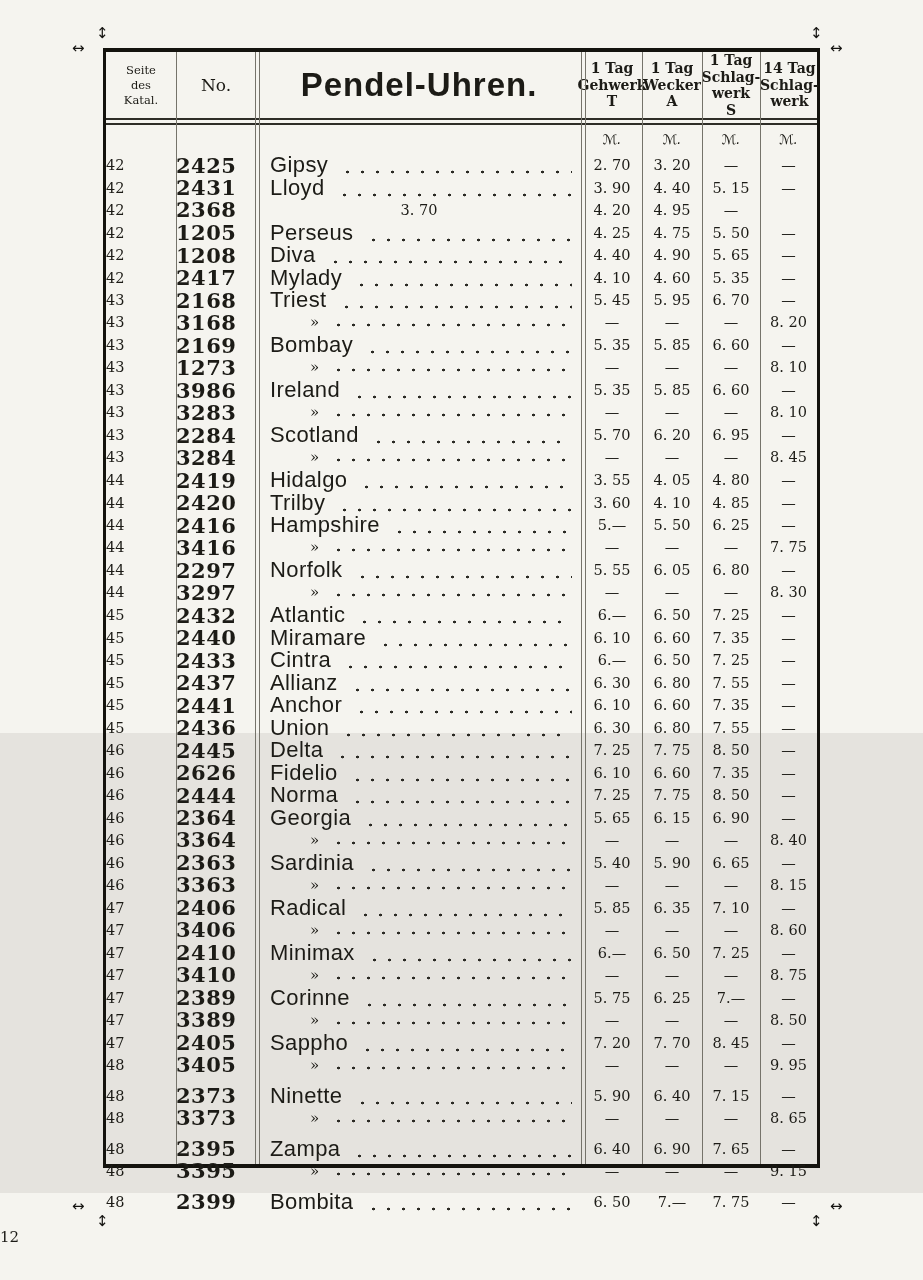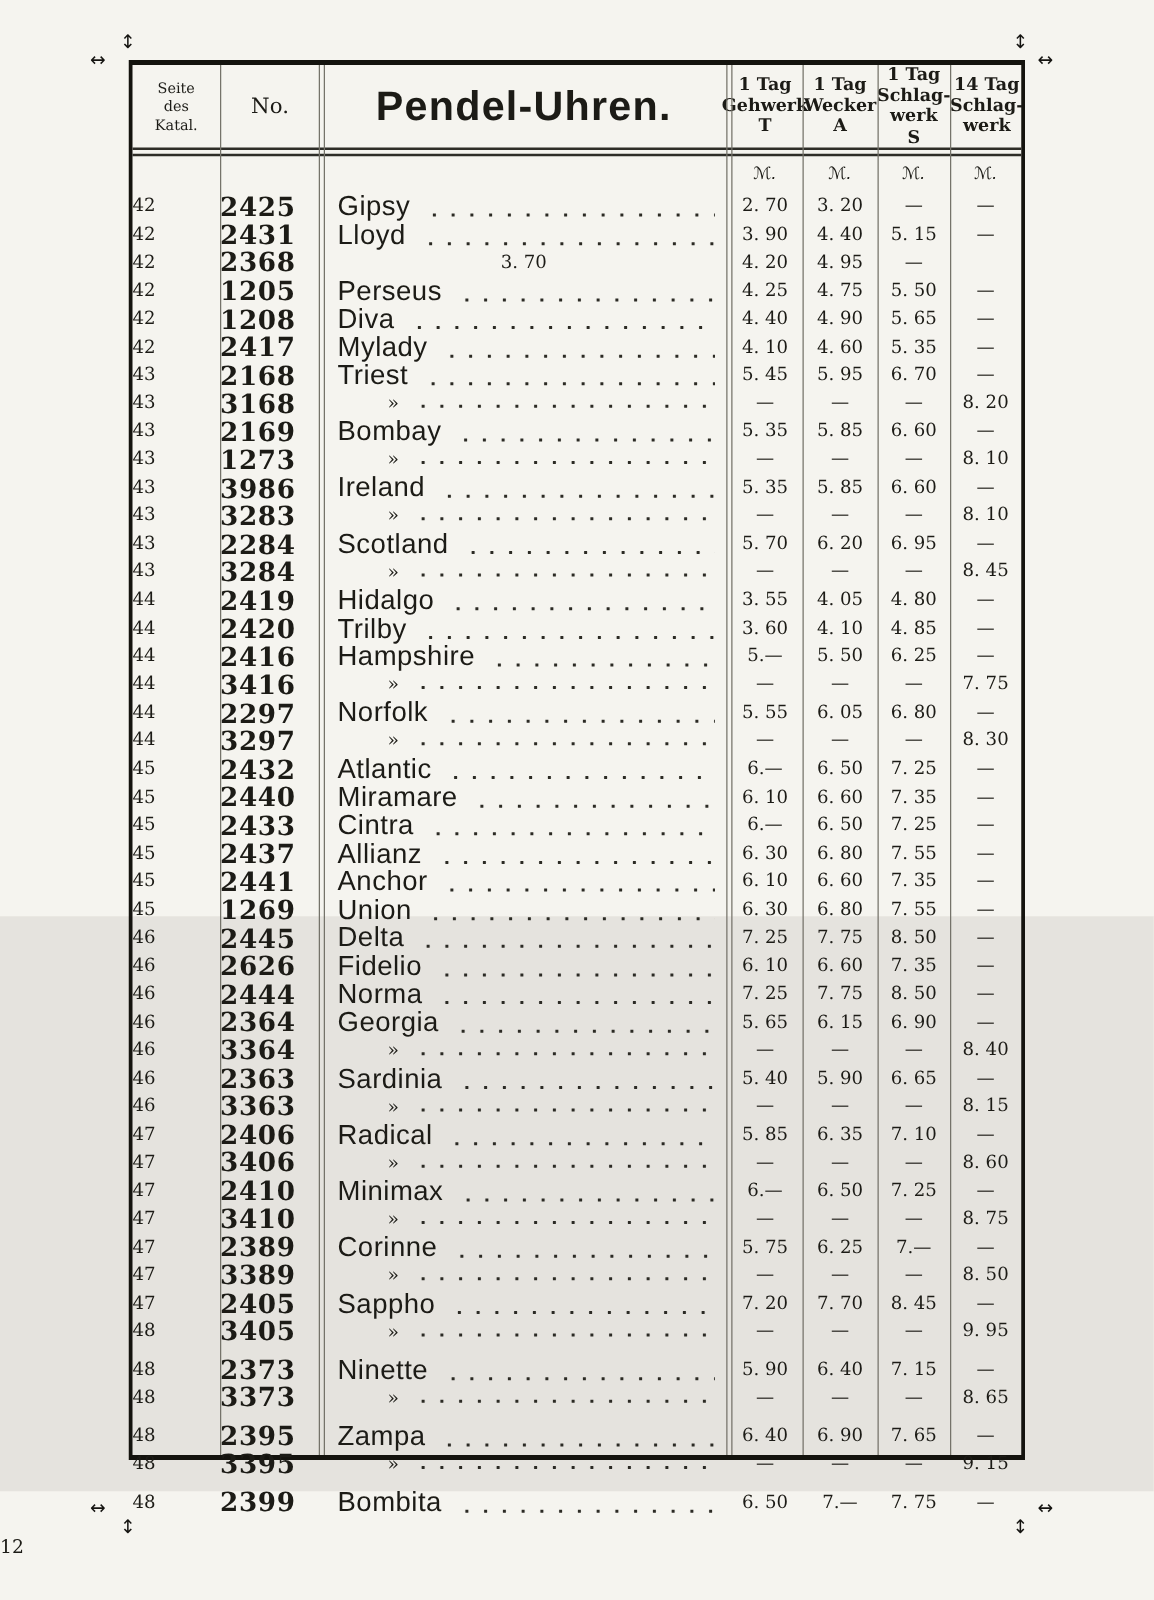--- a/index.html
+++ b/index.html
@@ -420,21 +420,21 @@
           <span class="nm">Anchor</span>
           <span class="leader"></span>
         </div>
         <div class="c p">6. 10</div>
         <div class="c p">6. 60</div>
         <div class="c p">7. 35</div>
         <div class="c p">—</div>
       </div>
       <div class="grid row">
         <div class="c katal">45</div>
-        <div class="c no">1269</div>
+        <div class="c no">2436</div>
         <div class="c namec">
           <span class="nm">Union</span>
           <span class="leader"></span>
         </div>
         <div class="c p">6. 30</div>
         <div class="c p">6. 80</div>
         <div class="c p">7. 55</div>
         <div class="c p">—</div>
       </div>
       <div class="grid row">

